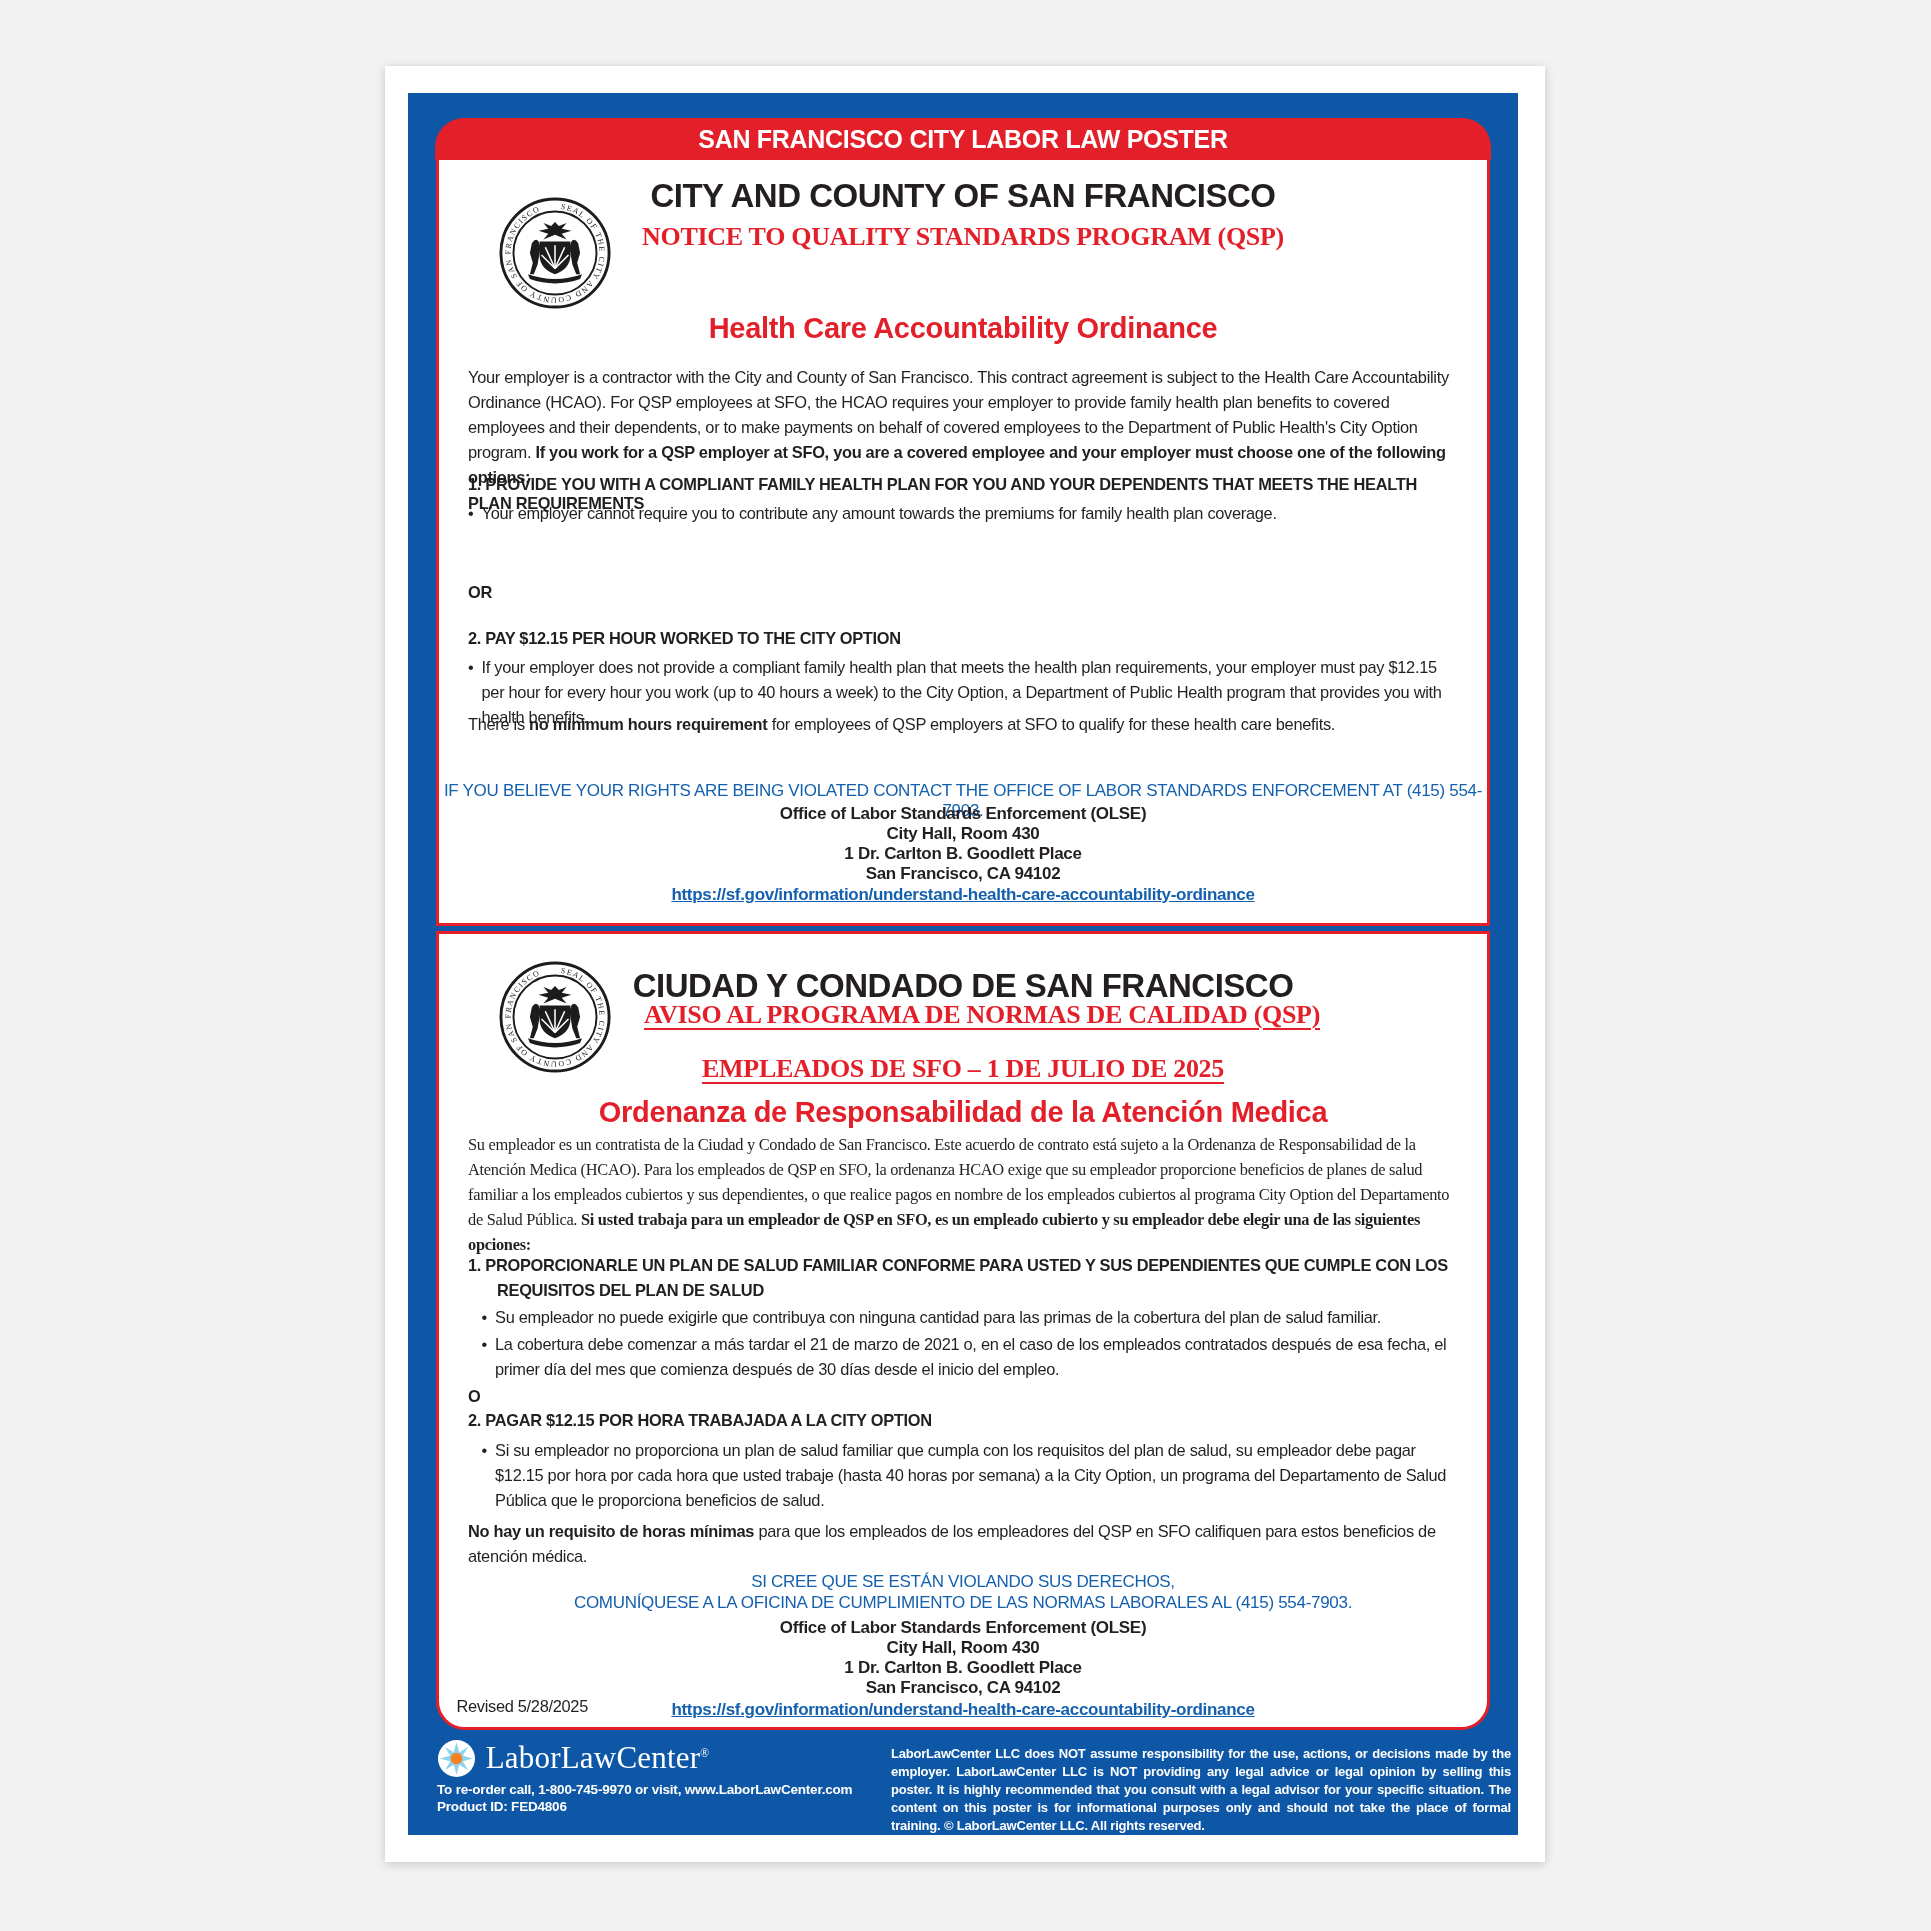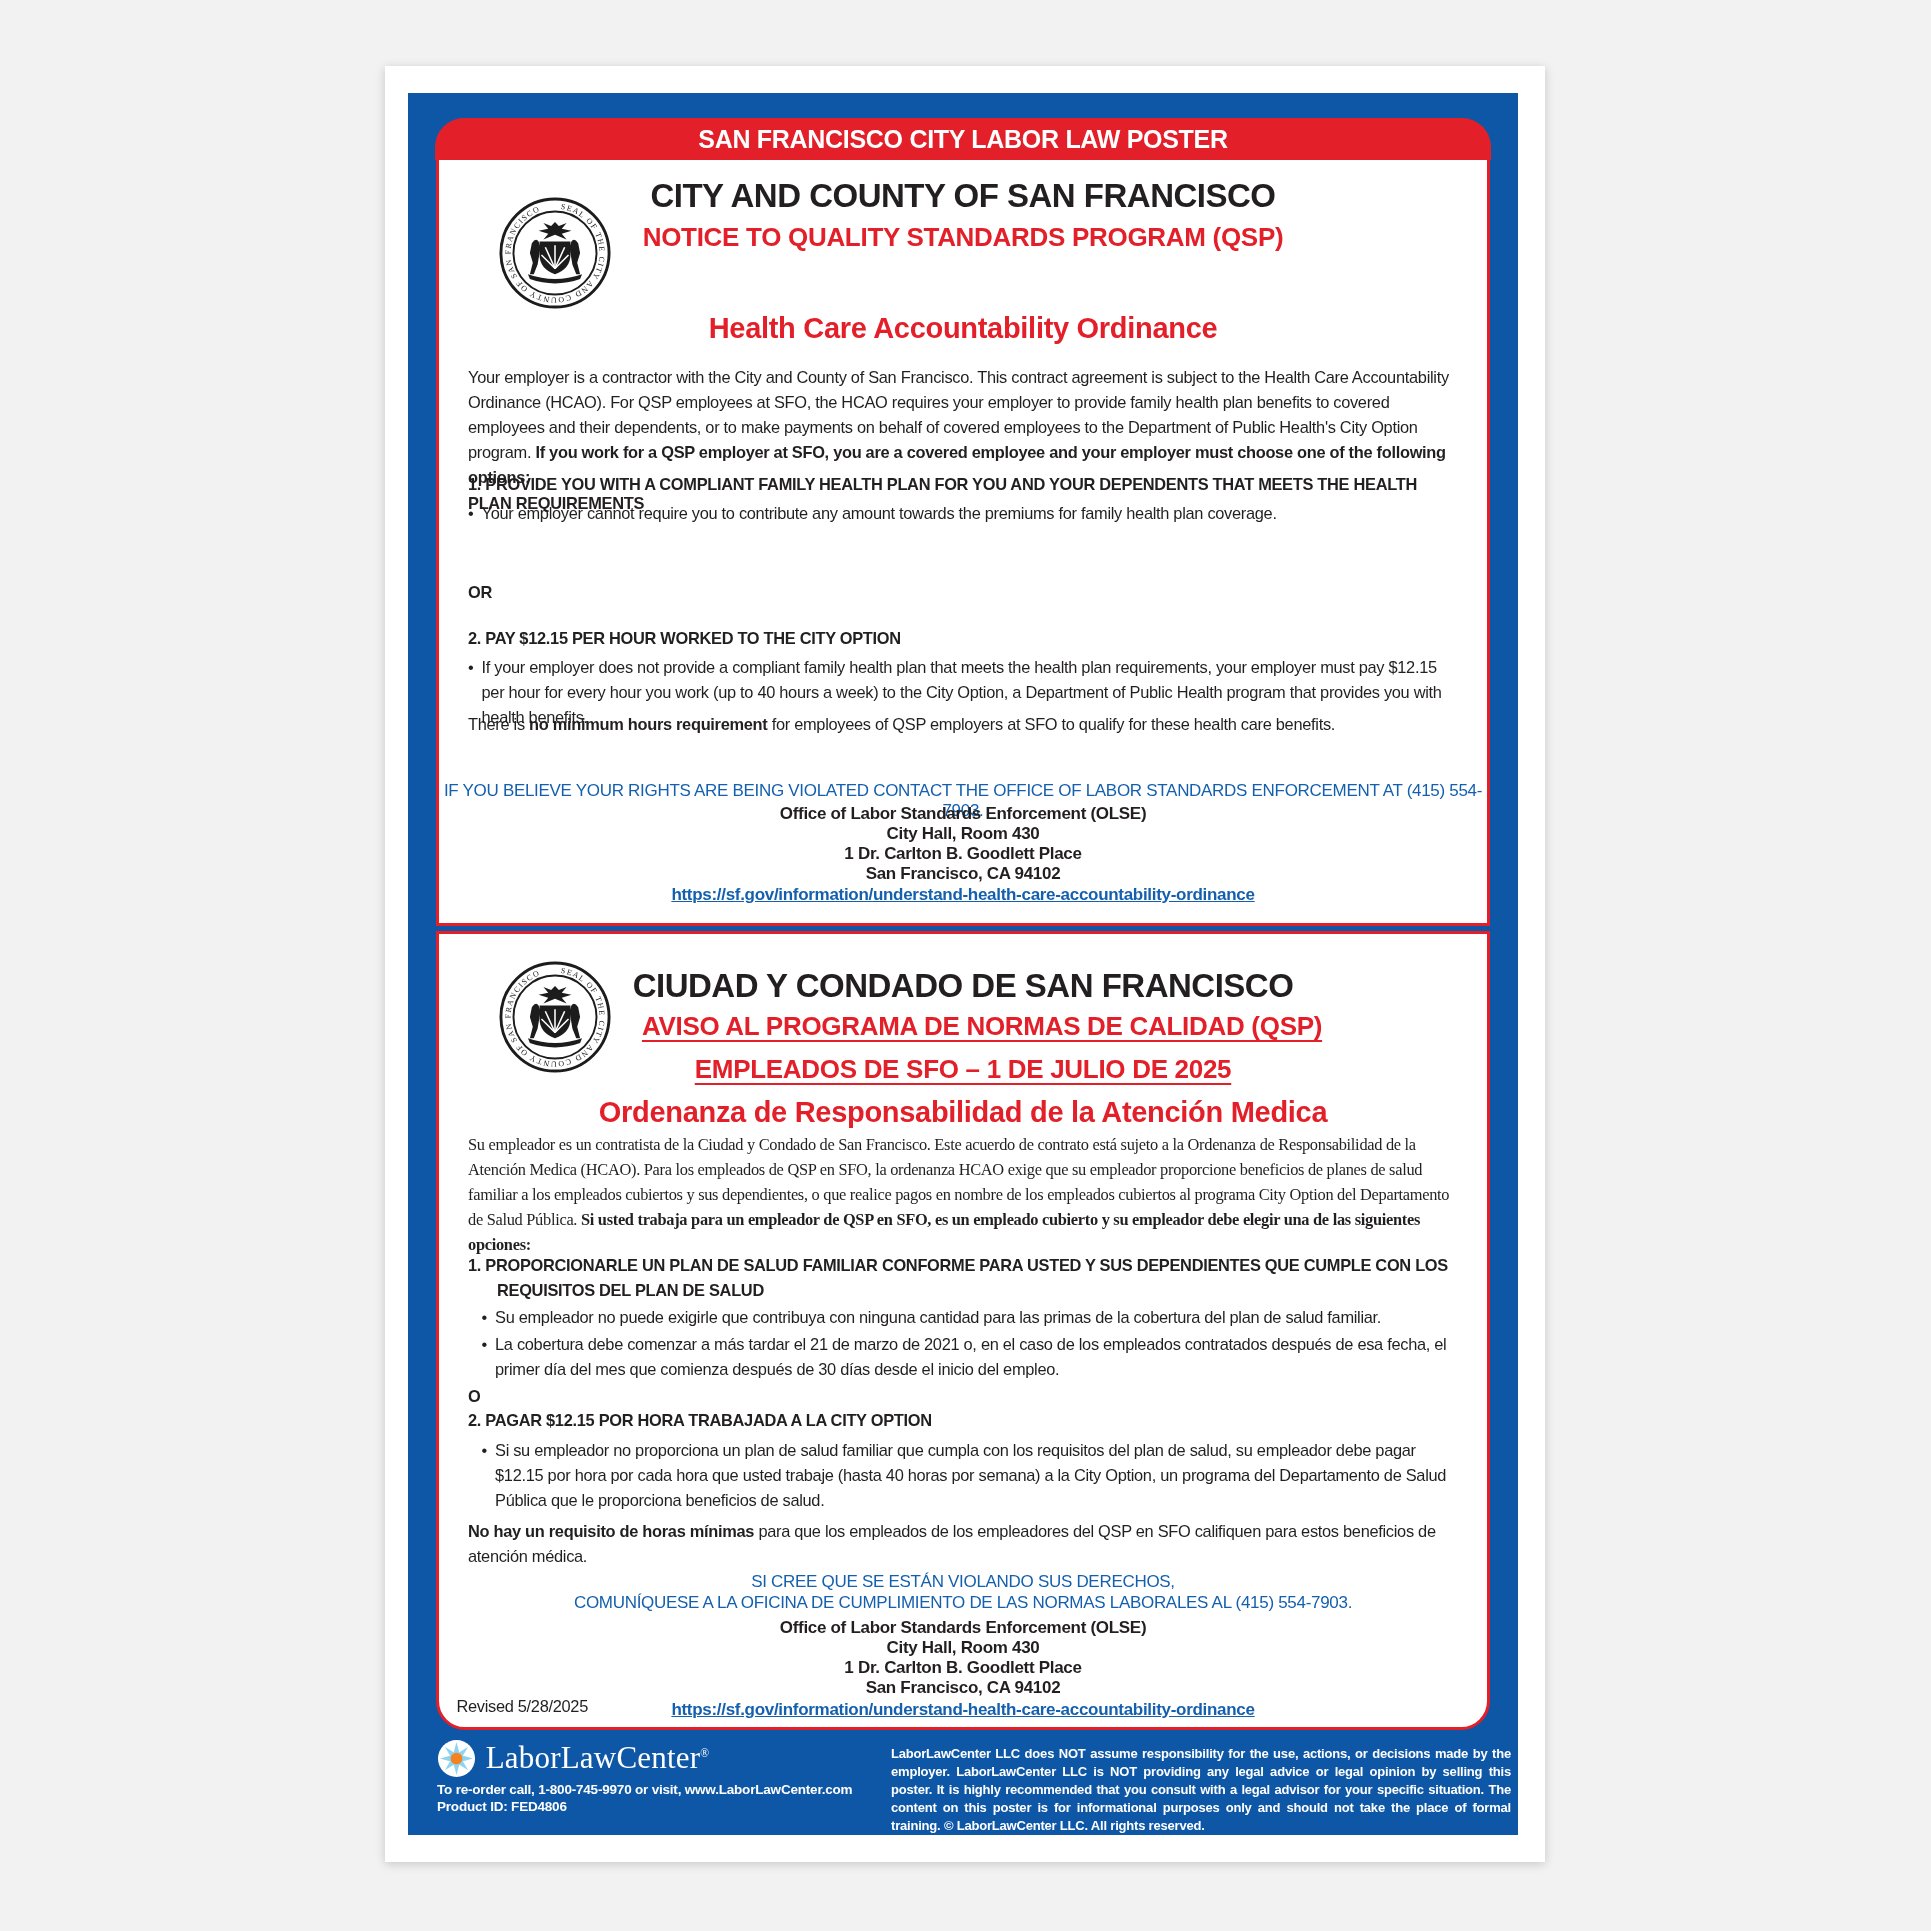--- a/index.html
+++ b/index.html
@@ -29,21 +29,21 @@
     display:flex;align-items:center;justify-content:center;
   }
   .band-title{
     color:#ffffff;font-weight:bold;font-size:25px;letter-spacing:-0.3px;
   }
   
   .abs{position:absolute;left:0;right:0;}
   .ctr{text-align:center;}
   .body-pad{left:29px;right:29px;}
   .t-black-big{font-size:33px;font-weight:bold;color:#231f20;letter-spacing:-0.5px;}
-  .t-red-sub{font-size:26px;font-weight:bold;color:#e32029;letter-spacing:-0.3px;}
+  .t-red-sub{font-size:26px;font-weight:bold;color:#e32029;letter-spacing:-0.3px;font-family:Liberation Serif, serif;}
   .t-red-head{font-size:29px;font-weight:bold;color:#e32029;letter-spacing:-0.3px;}
   .t-body{font-size:16.4px;line-height:25px;letter-spacing:-0.3px;color:#221f20;}
   .t-bold{font-weight:bold;}
   .t-opt{font-size:16.4px;font-weight:bold;letter-spacing:-0.3px;color:#221f20;}
   .t-blue{color:#1460ae;font-weight:normal;font-size:17px;letter-spacing:-0.3px;}
   .t-addr{font-weight:bold;font-size:17px;line-height:20px;letter-spacing:-0.3px;color:#231f20;}
   .t-link{color:#1460ae;font-weight:bold;font-size:17px;letter-spacing:-0.3px;text-decoration:underline;cursor:pointer;}
   .u-red{text-decoration:underline;text-decoration-thickness:2.4px;text-underline-offset:4.8px;}
   .bullet{display:flex;}
   .bullet .bmark{flex:0 0 13.5px;}
@@ -61,21 +61,21 @@
   .e-b2{top:405px;}
   .e-or{top:458px;}
   .e-opt2{top:507px;}
   .e-b3{top:533px;}
   .e-min{top:590px;}
   .e-contact{top:659px;}
   .e-addr{top:682px;}
   .e-link{top:763px;}
   
   .s-title{top:33px;}
-  .s-sub1{top:77px;padding-left:38px;}
+  .s-sub1{top:66px;padding-left:38px;}
   .s-sub2{top:120px;}
   .s-head{top:162px;}
   .s-intro{top:198px;font-family:Liberation Serif, serif;}
   .s-item1{top:319px;}
   .s-b1{top:371px;}
   .s-b2{top:398px;}
   .s-or{top:450px;}
   .s-opt2{top:477px;}
   .s-b3{top:504px;}
   .s-min{top:585px;}

